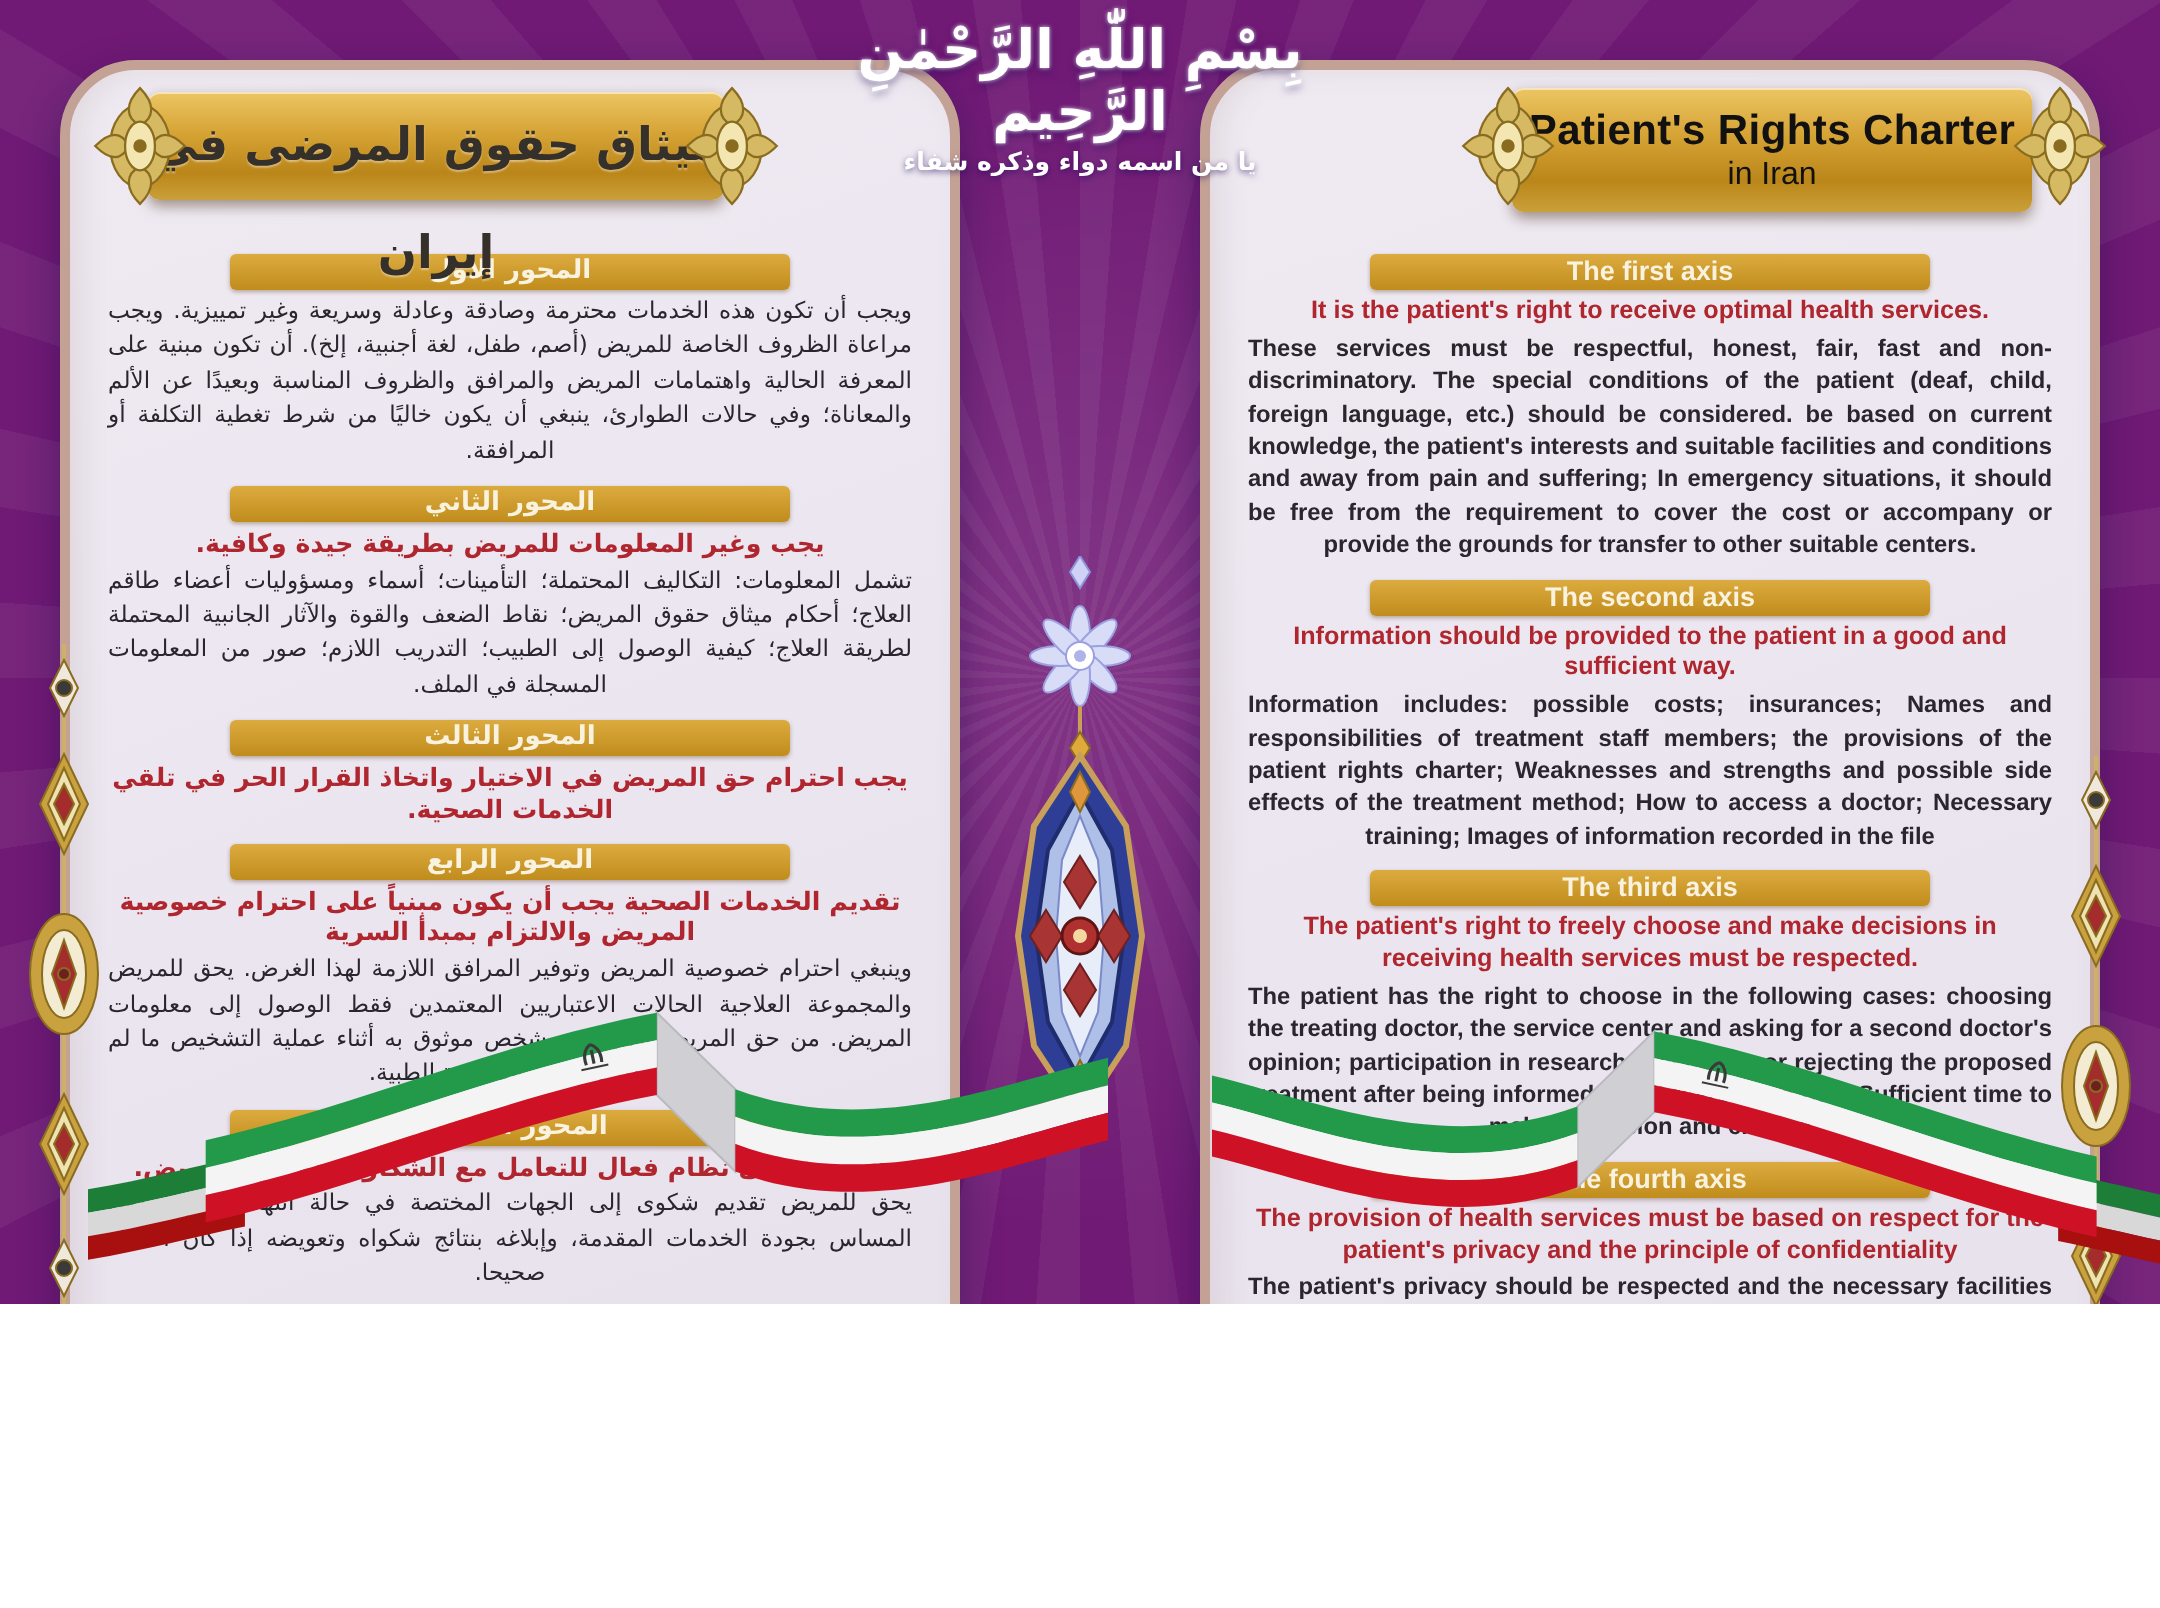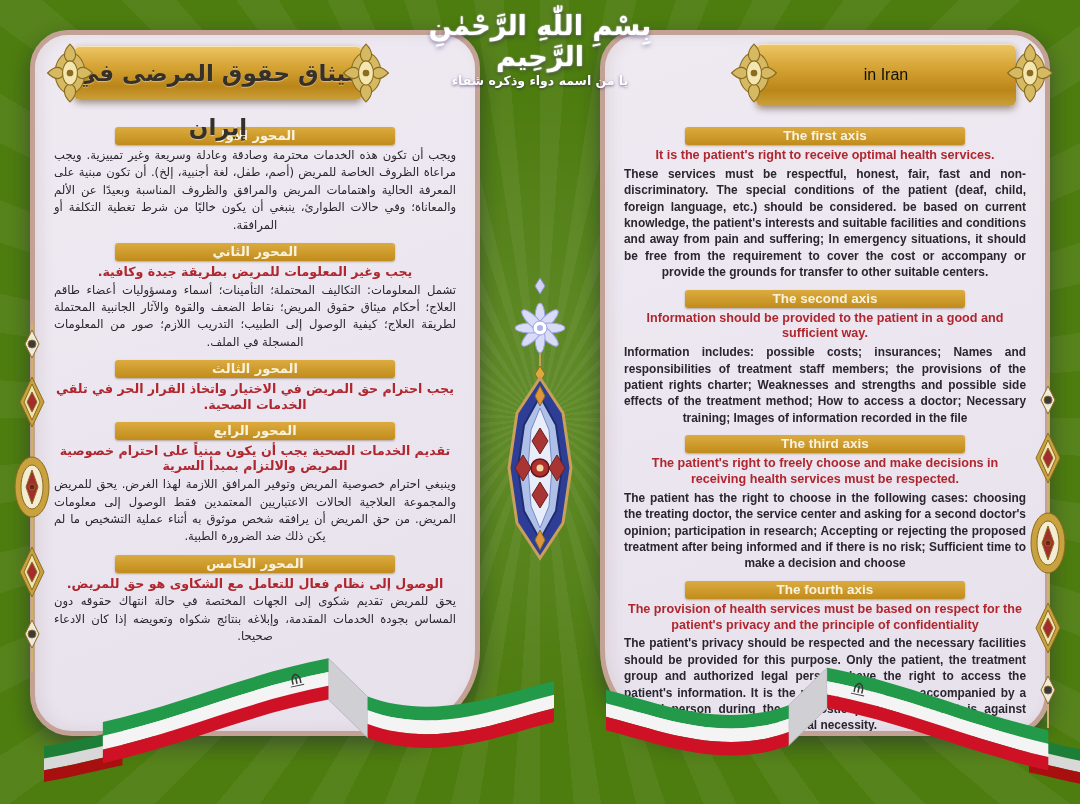--- a/index.html
+++ b/index.html
@@ -1,17 +1,17 @@
 <!DOCTYPE html>
 <html lang="en"><head>
 <meta charset="utf-8">
 <style>
   html,body{margin:0;padding:0;}
-  .page{position:relative;width:1080px;height:804px;overflow:hidden;
-        background:#4d7c0f;font-family:"Liberation Sans",sans-serif;}
+  .page{position:relative;width:1080px;height:652px;overflow:hidden;
+        background:#701a75;font-family:"Liberation Sans",sans-serif;}
   .rays{position:absolute;inset:0;
         background:
           radial-gradient(circle at 50% 50%, rgba(255,255,255,0.12), rgba(255,255,255,0) 46%),
           repeating-conic-gradient(from 0deg at 50% 52%, rgba(255,255,255,0.05) 0deg 4deg, rgba(255,255,255,0) 4deg 9deg);}
   .panel{position:absolute;top:30px;width:450px;height:706px;
          background:linear-gradient(160deg,#efeaf2,#e7e1ec);
          border:5px solid #c3a295;
          box-shadow:0 8px 20px rgba(25,12,70,.4), inset 6px 0 14px rgba(120,80,80,.10);
          box-sizing:border-box;}
   .panel-left{left:30px;border-radius:38px 38px 86px 42px;}
@@ -121,20 +121,21 @@
         <div class="sec-body">The patient's privacy should be respected and the necessary facilities should be provided for this purpose. Only the patient, the treatment group and authorized legal persons have the right to access the patient's information. It is the patient's right to be accompanied by a trusted person during the diagnostic process unless it is against medical necessity.</div>
       </section>
 
     </div>
   </div>
 
   <div class="title-bar title-bar-left ar">
     <span>ميثاق حقوق المرضى في إيران</span>
   </div>
   <div class="title-bar title-bar-right">
+    <div class="title-en-1">Patient's Rights Charter</div>
     <div class="title-en-2">in Iran</div>
   </div>
 
   <svg class="flourish" style="left:42px;top:40px" viewBox="0 0 60 70">
     <g stroke="#8a6c20" stroke-width="1.2" fill="#d6b963">
       <ellipse cx="30" cy="35" rx="16" ry="22"></ellipse>
       <path d="M30,4 C38,12 38,20 30,24 C22,20 22,12 30,4 Z"></path>
       <path d="M30,66 C38,58 38,50 30,46 C22,50 22,58 30,66 Z"></path>
       <path d="M6,35 C14,27 20,27 24,35 C20,43 14,43 6,35 Z"></path>
       <path d="M54,35 C46,27 40,27 36,35 C40,43 46,43 54,35 Z"></path>

